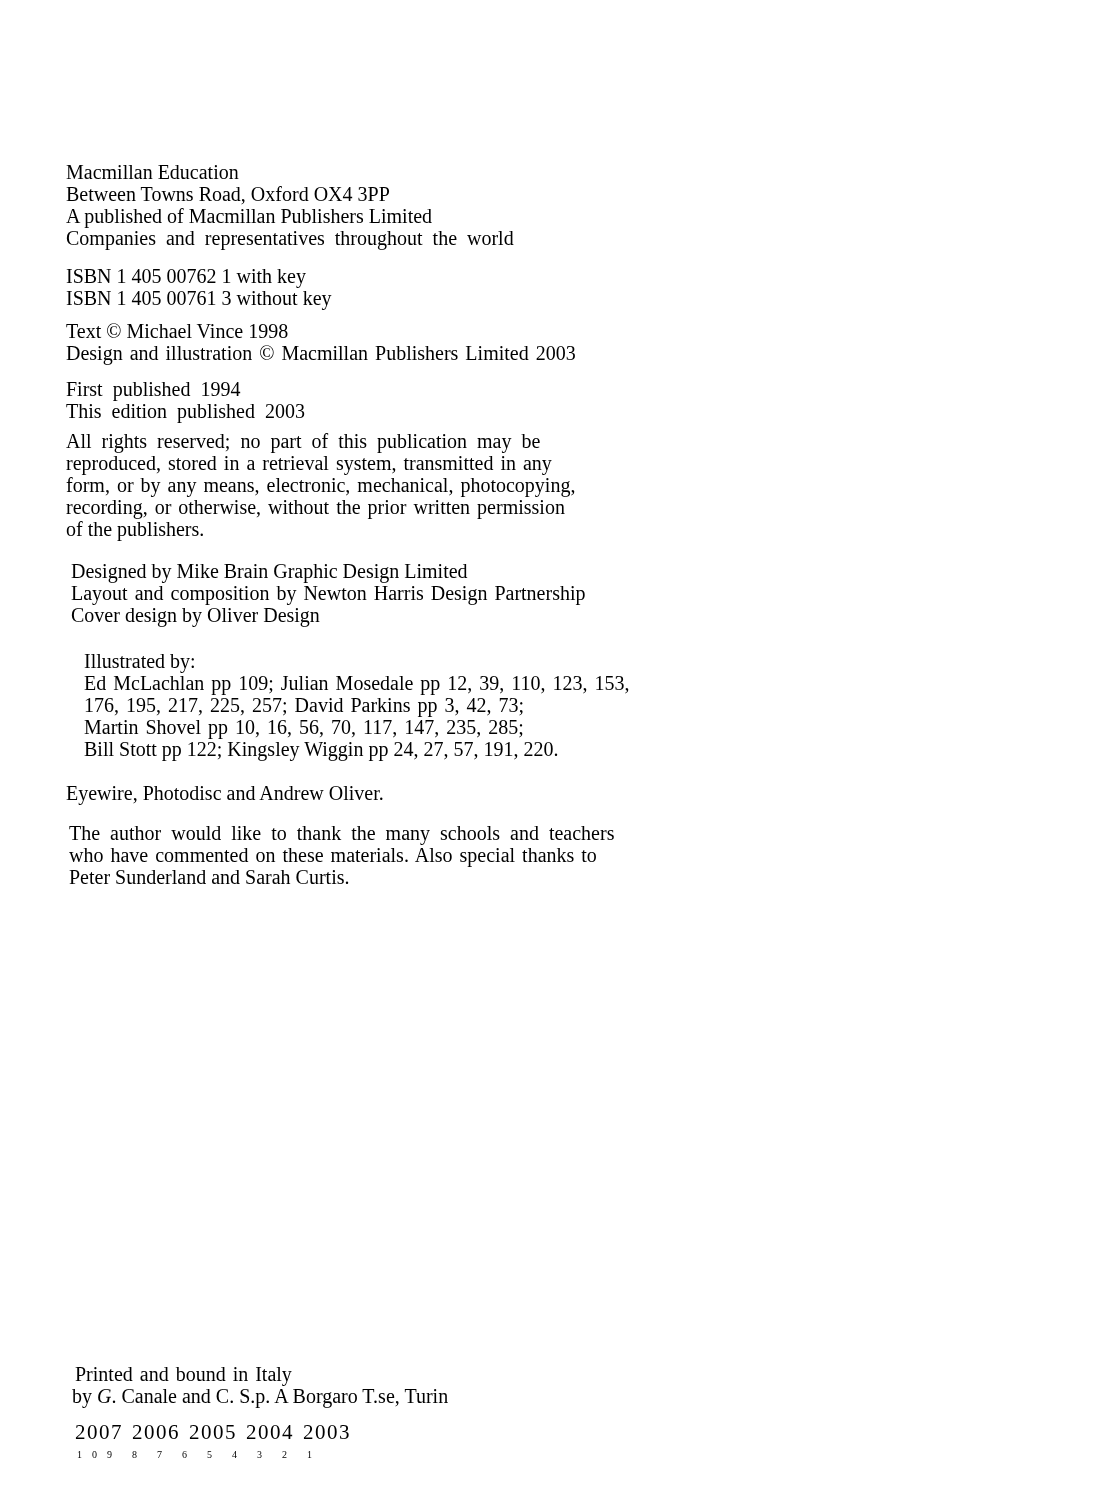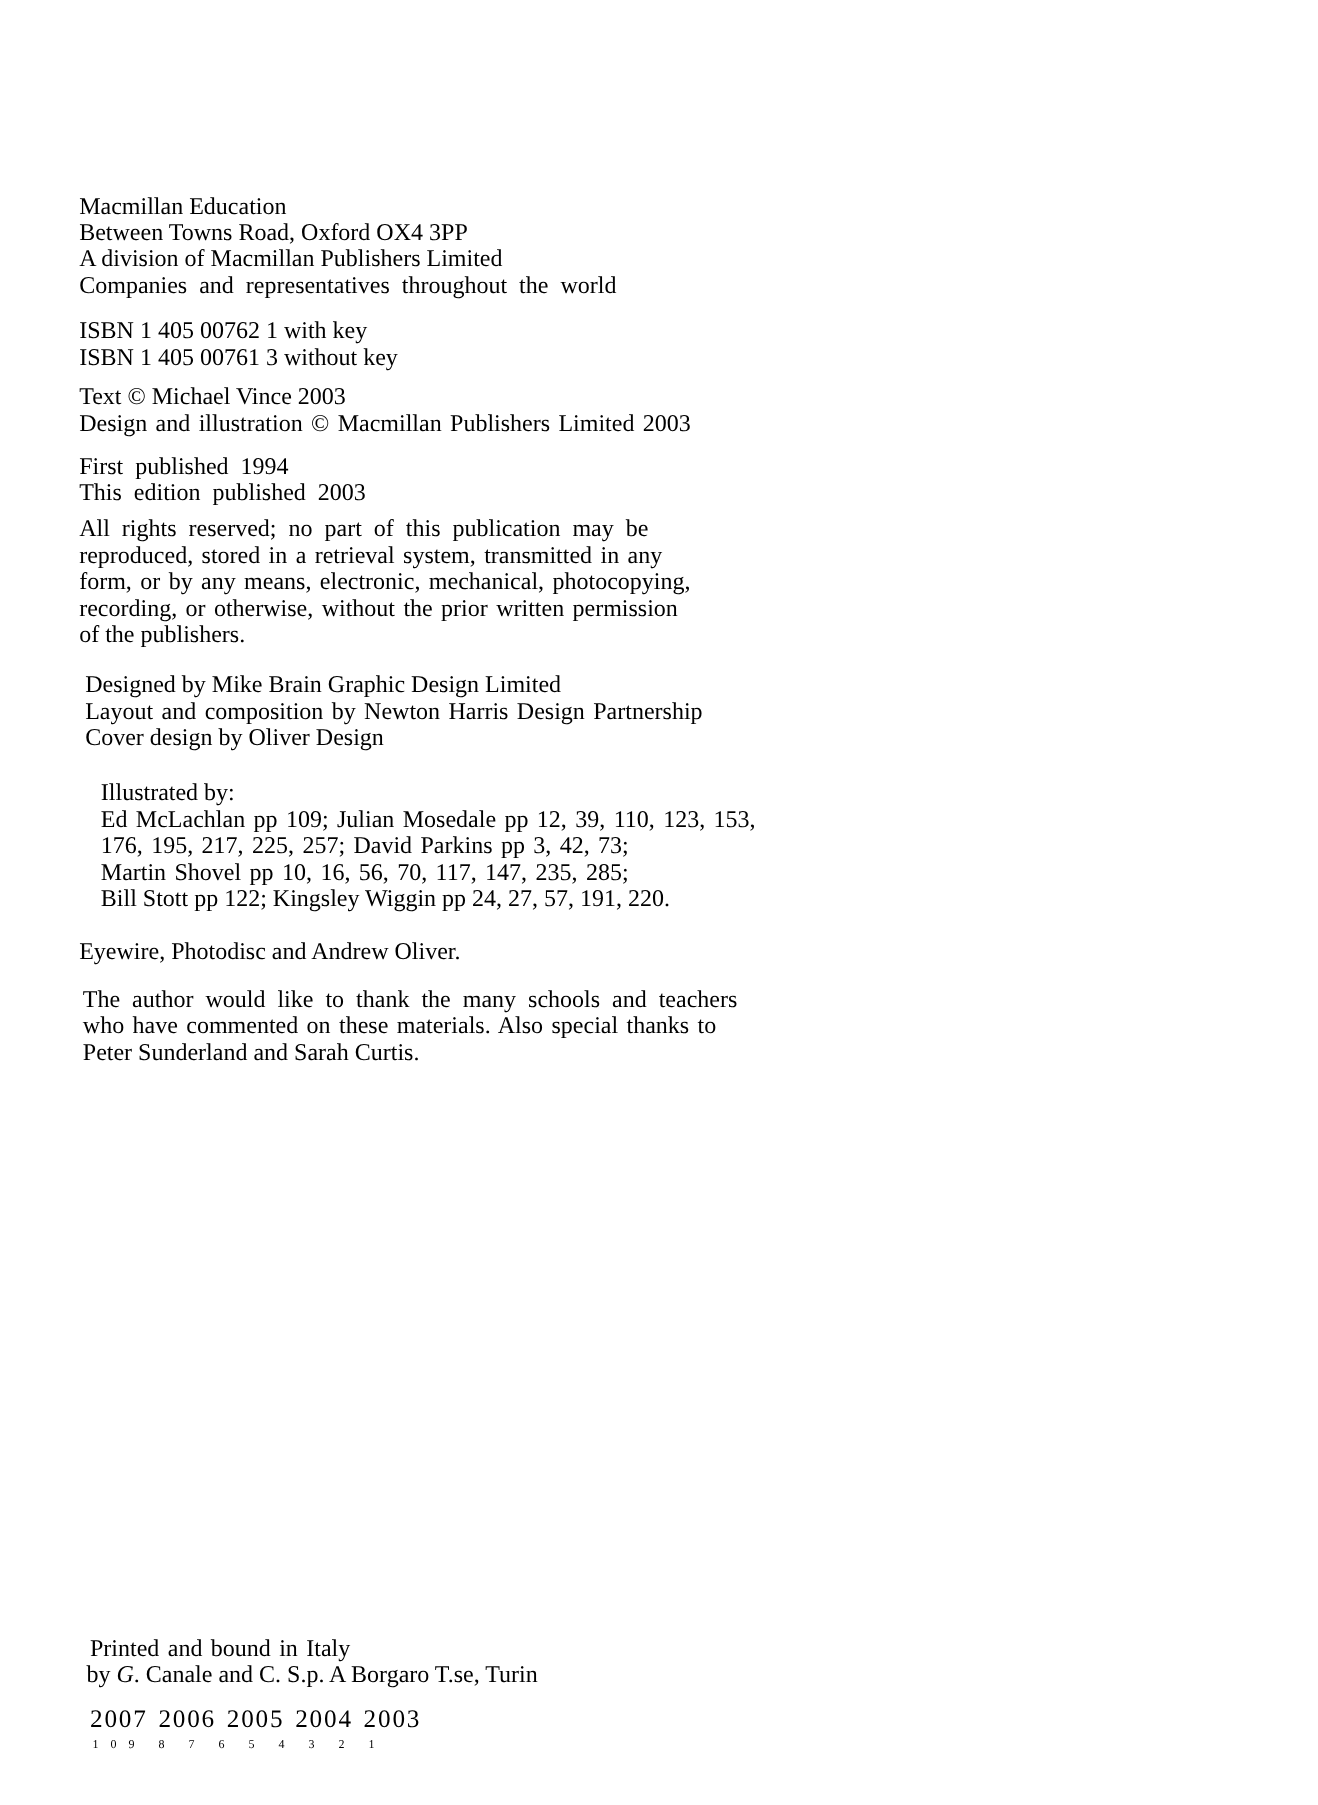--- a/index.html
+++ b/index.html
@@ -74,31 +74,31 @@
 </style>
 </head>
 <body>
 
 <div class="page">
   <div class="content">
 
     <div class="block gap16">
       <div class="line">Macmillan Education</div>
       <div class="line">Between Towns Road, Oxford OX4 3PP</div>
-      <div class="line">A division of Macmillan Publishers Limited</div>
+      <div class="line">A published of Macmillan Publishers Limited</div>
       <div class="line ws2">Companies and representatives throughout the world</div>
     </div>
 
     <div class="block gap11">
       <div class="line">ISBN 1 405 00762 1 with key</div>
       <div class="line">ISBN 1 405 00761 3 without key</div>
     </div>
 
     <div class="block gap14">
-      <div class="line">Text © Michael Vince 2003</div>
+      <div class="line">Text © Michael Vince 1998</div>
       <div class="line ws1">Design and illustration © Macmillan Publishers Limited 2003</div>
     </div>
 
     <div class="block gap8">
       <div class="line ws2">First published 1994</div>
       <div class="line ws2">This edition published 2003</div>
     </div>
 
     <div class="block gap20">
       <div class="line ws2">All rights reserved; no part of this publication may be</div>

